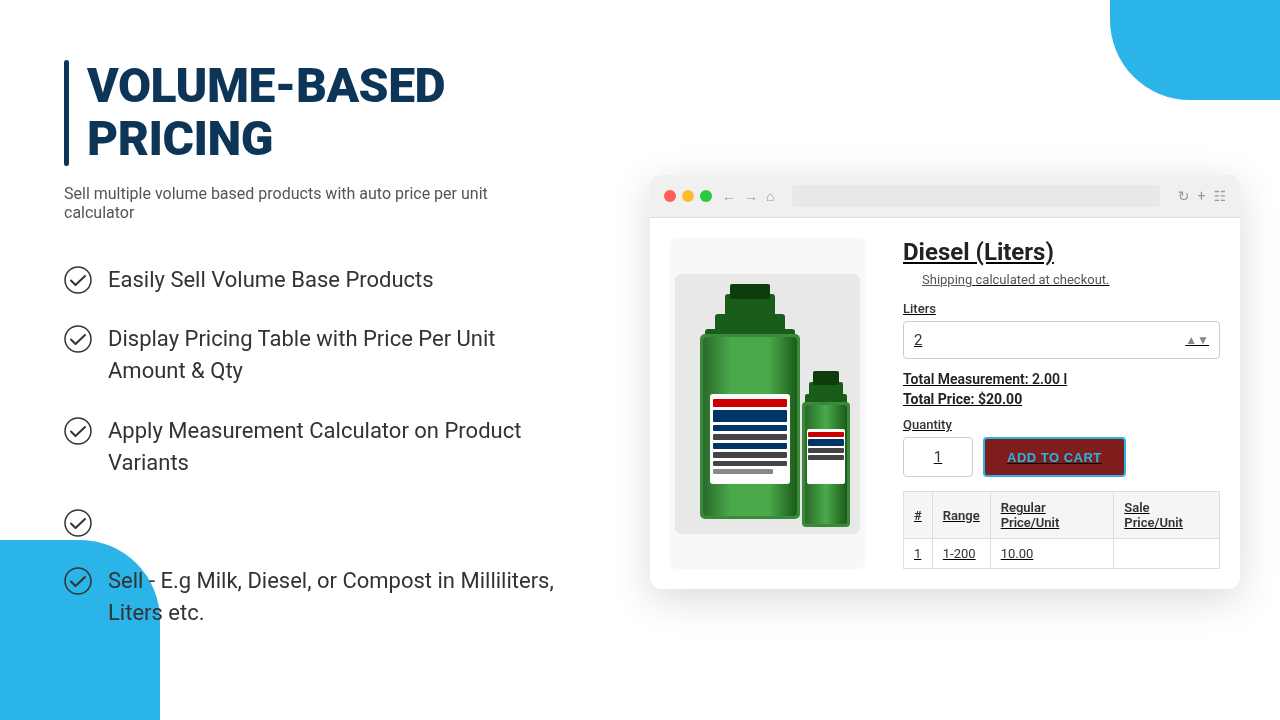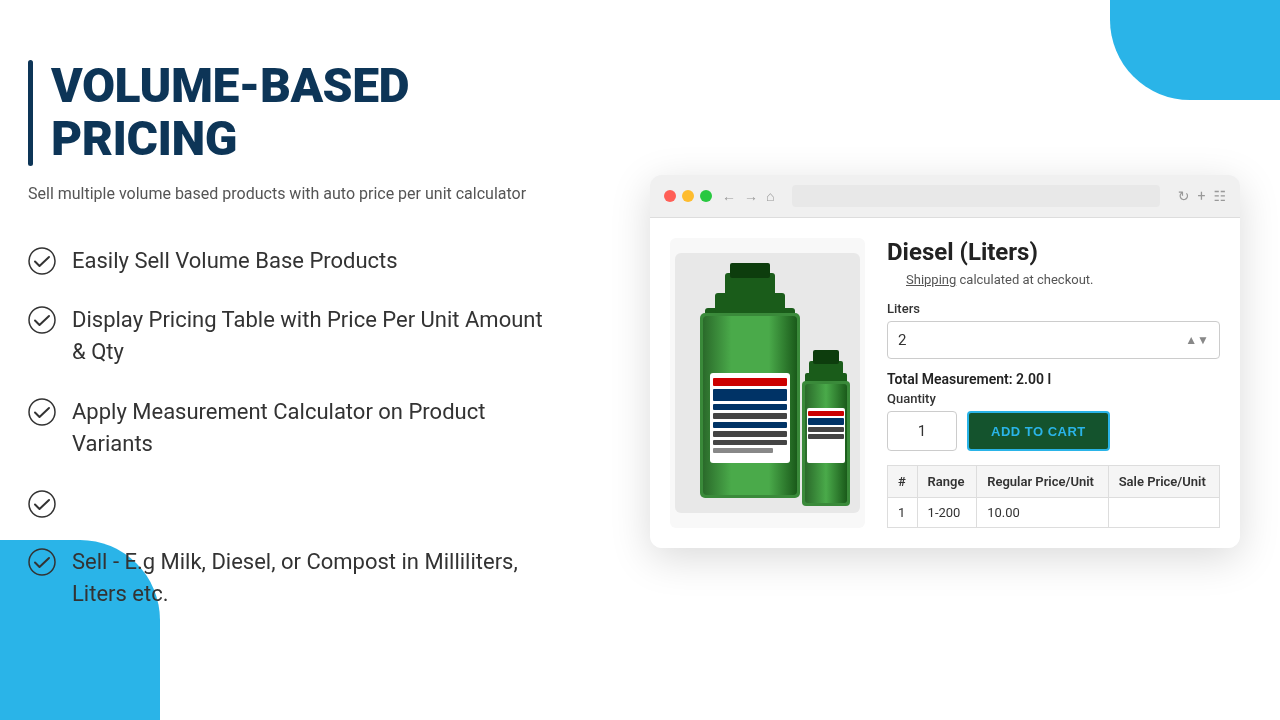--- a/index.html
+++ b/index.html
@@ -34,21 +34,21 @@
       z-index: 0;
     }
 
     
     .left-panel {
       position: absolute;
       top: 0;
       left: 0;
       width: 610px;
       height: 720px;
-      padding: 60px 50px 40px 28px;
+      padding: 60px 50px 40px 64px;
       z-index: 1;
     }
 
     .title-block {
       display: flex;
       align-items: stretch;
       margin-bottom: 18px;
     }
     .title-bar {
       width: 5px;
@@ -156,22 +156,23 @@
       display: flex;
       gap: 8px;
       color: #999;
       font-size: 14px;
     }
 
     
     .product-page {
       background: #fff;
       display: flex;
-      gap: 0;
+      gap: 16px;
       padding: 20px;
+      text-decoration: underline;
     }
 
     .product-image-area {
       width: 195px;
       flex-shrink: 0;
       background: #f8f8f8;
       border-radius: 6px;
       display: flex;
       align-items: center;
       justify-content: center;
@@ -262,21 +263,21 @@
       color: #333;
       display: flex;
       align-items: center;
       justify-content: center;
     }
 
     .add-to-cart-btn {
       height: 40px;
       padding: 0 22px;
       border: 2px solid #2ab4e8;
-      background: #14532d;
+      background: #7f1d1d;
       color: #2ab4e8;
       font-size: 13px;
       font-weight: 700;
       letter-spacing: 0.5px;
       border-radius: 4px;
       cursor: pointer;
       text-transform: uppercase;
       display: flex;
       align-items: center;
       justify-content: center;
@@ -441,20 +442,21 @@
           <span>calculated at checkout.</span>
         </p>
 
         <div class="field-label">Liters</div>
         <div class="select-input">
           <span>2</span>
           <span class="select-arrow">▲▼</span>
         </div>
 
         <p class="measurement-line">Total Measurement: 2.00 l</p>
+        <p class="price-line">Total Price: $20.00</p>
 
         <div class="field-label">Quantity</div>
         <div class="quantity-row">
           <div class="qty-input">
             <span>1</span>
           </div>
           <button class="add-to-cart-btn">ADD TO CART</button>
         </div>
 
         <table class="pricing-table">

